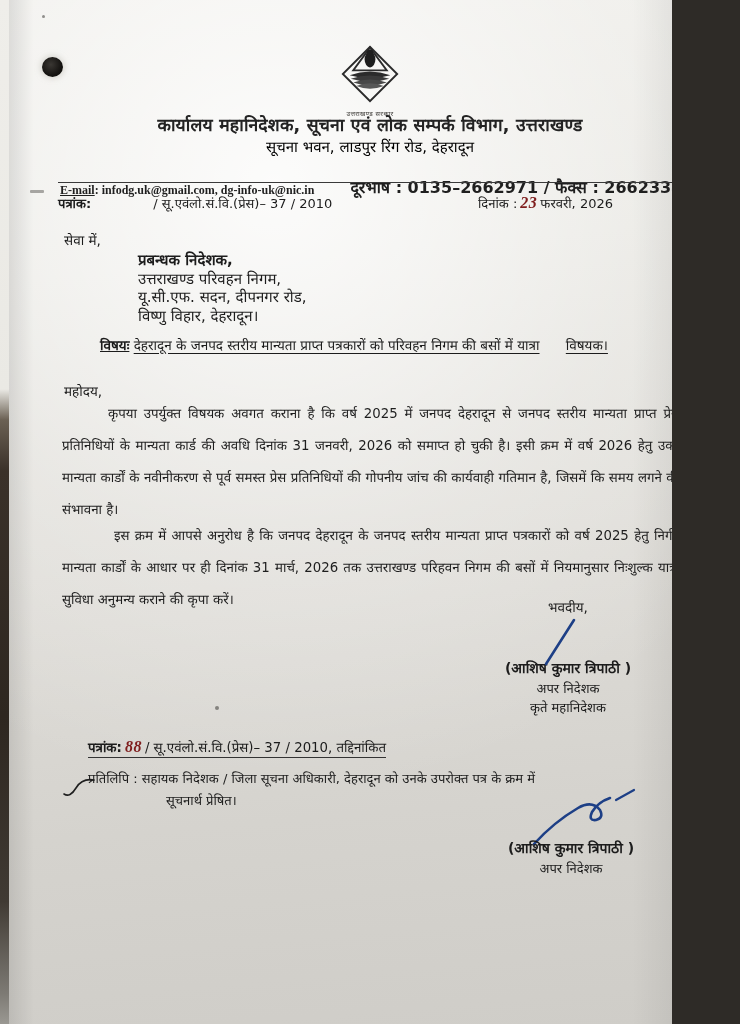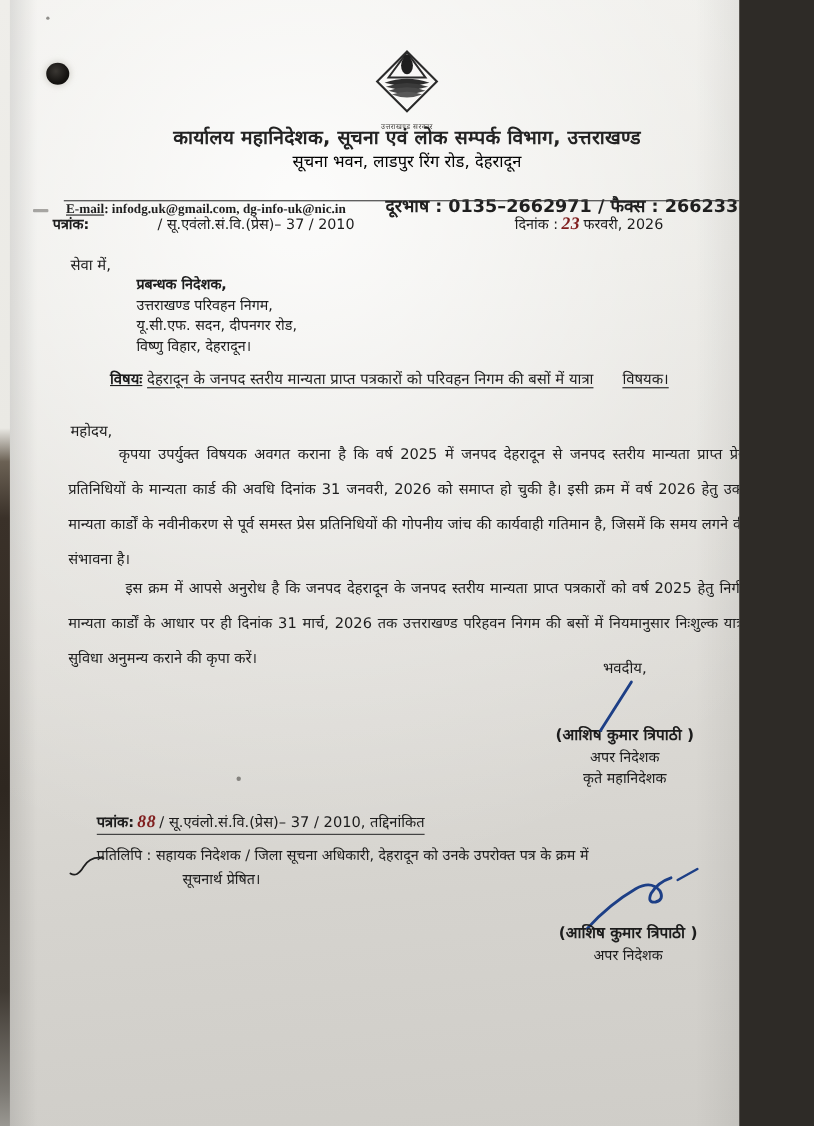--- a/index.html
+++ b/index.html
@@ -134,21 +134,21 @@
     position: absolute;
     left: 58px; top: 182px;
     width: 630px;
     height: 0;
     border-top: 1.6px solid #3a3a3a;
   }
 
   
   .ref-row {
     position: absolute;
-    left: 48px; top: 194px;
+    left: 58px; top: 194px;
     width: 626px;
     font-family: "DejaVu Sans", sans-serif;
     font-size: 13px;
   }
   .ref-label { font-weight: 600; }
   .ref-number { margin-left: 58px; font-weight: 500; }
   .date-block {
     position: absolute;
     left: 420px; top: 0;
     font-size: 13px;
@@ -166,22 +166,22 @@
 
   
   .to-line {
     position: absolute;
     left: 64px; top: 231px;
     font-size: 13.5px;
     font-family: "DejaVu Sans", sans-serif;
   }
   .addressee {
     position: absolute;
-    left: 124px; top: 251px;
-    font-size: 13px;
+    left: 138px; top: 251px;
+    font-size: 15px;
     line-height: 18.5px;
     font-family: "DejaVu Sans", sans-serif;
   }
   .addressee .a0 { font-weight: 600; }
 
   
   .subject {
     position: absolute;
     left: 60px; top: 335px;
     width: 620px;

